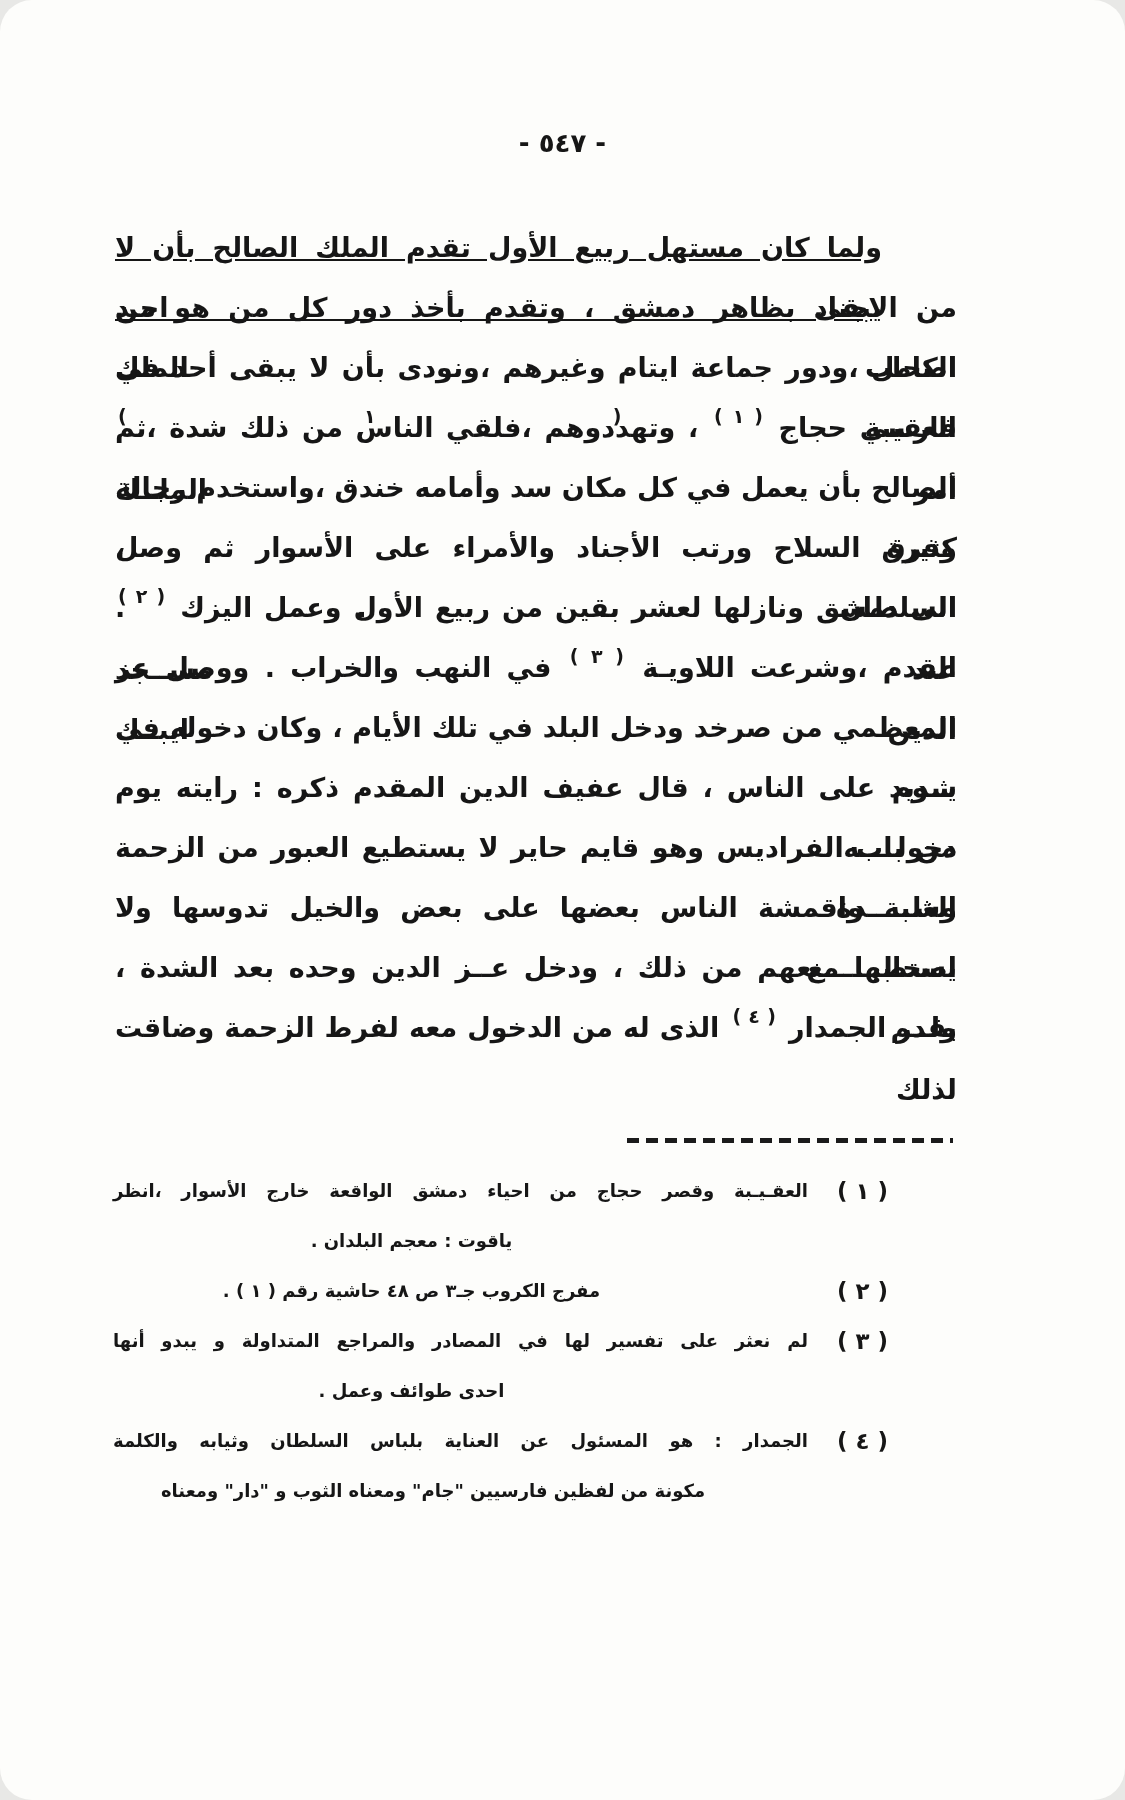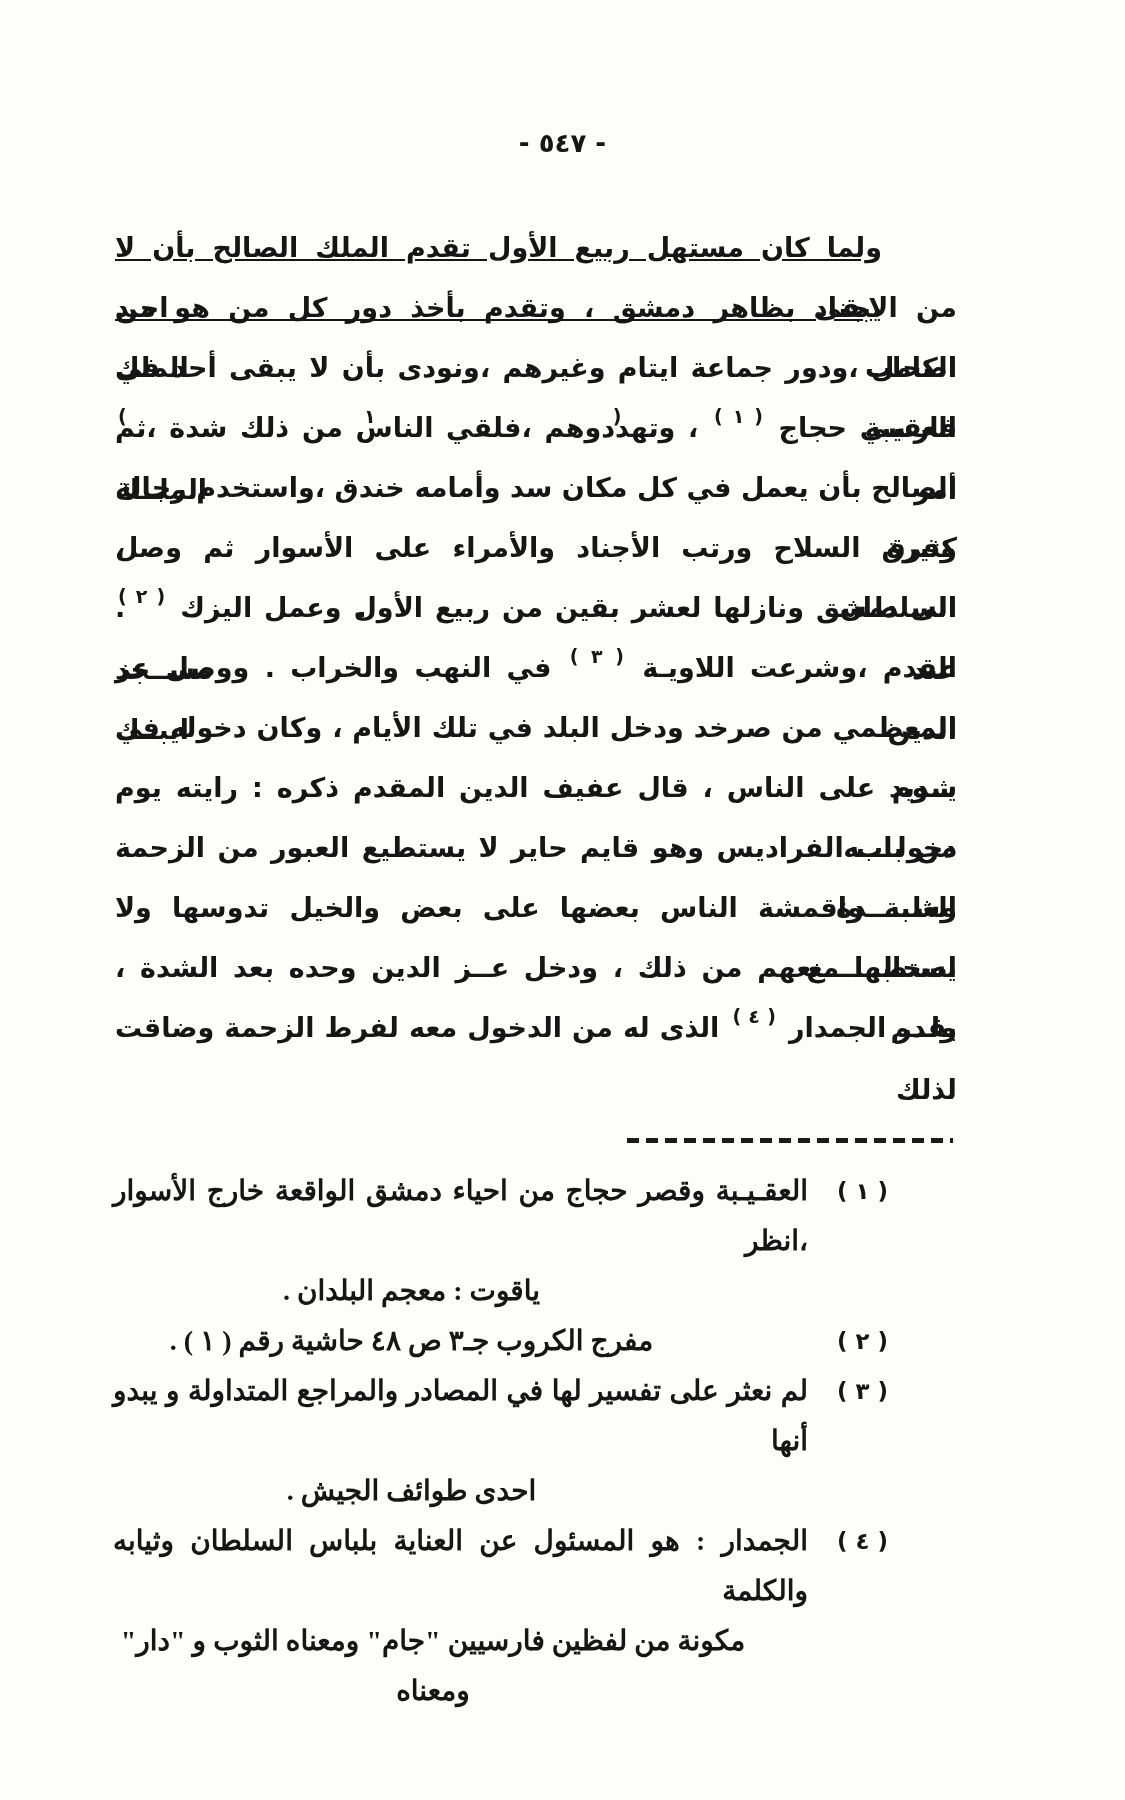--- a/index.html
+++ b/index.html
@@ -6,20 +6,21 @@
   html,body { margin:0; padding:0; background:#e8e8e6; }
   .page {
     position:relative;
     width:1125px; height:1800px;
     margin:0 auto;
     background:#fdfdfb;
     direction:rtl;
     color:#161616;
     font-family:"DejaVu Sans", sans-serif;
     overflow:hidden;
+    border-radius:32px;
   }
   .page-number {
     position:absolute;
     top:128px; left:0; right:0;
     text-align:center;
     font-size:26px;
     font-weight:bold;
     letter-spacing:4px;
   }
   .body-text {
@@ -58,26 +59,25 @@
   .fn-marker {
     flex:0 0 68px;
     font-size:23px;
     line-height:50px;
     font-weight:bold;
     text-align:right;
     white-space:nowrap;
   }
   .fn-text { flex:1; min-width:0; }
   .fn-line {
-    font-size:28px;
+    font-size:18px;
     line-height:50px;
     font-weight:bold;
     text-align:justify;
     text-align-last:justify;
-    font-family:Liberation Serif, serif;
   }
   .fn-line.cont {
     text-align:center;
     text-align-last:auto;
     padding-right:98px;
   }
   .footnote.fn-idx-3 .fn-line.cont { padding-right:55px; }
 </style>
 </head>
 <body>
@@ -115,21 +115,21 @@
       <div class="footnote fn-idx-1">
         <div class="fn-marker">( ٢ )</div>
         <div class="fn-text">
           <div class="fn-line cont">مفرج الكروب جـ٣ ص ٤٨ حاشية رقم ( ١ ) .</div>
         </div>
       </div>
       <div class="footnote fn-idx-2">
         <div class="fn-marker">( ٣ )</div>
         <div class="fn-text">
           <div class="fn-line">لم نعثر على تفسير لها في المصادر والمراجع المتداولة و يبدو أنها</div>
-          <div class="fn-line cont">احدى طوائف الجيش .</div>
+          <div class="fn-line cont">احدى طوائف وعمل .</div>
         </div>
       </div>
       <div class="footnote fn-idx-3">
         <div class="fn-marker">( ٤ )</div>
         <div class="fn-text">
           <div class="fn-line">الجمدار : هو المسئول عن العناية بلباس السلطان وثيابه والكلمة</div>
           <div class="fn-line cont">مكونة من لفظين فارسيين "جام" ومعناه الثوب و "دار" ومعناه</div>
         </div>
       </div>
     </div>

